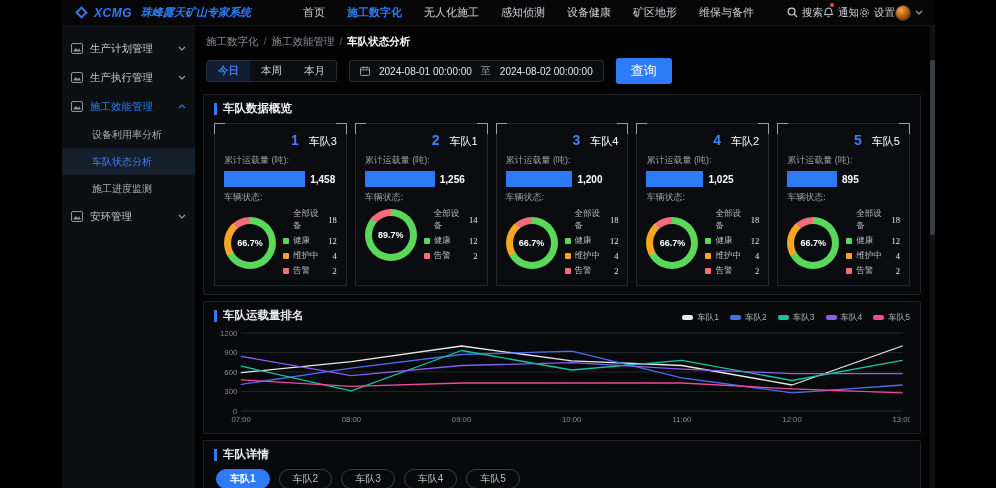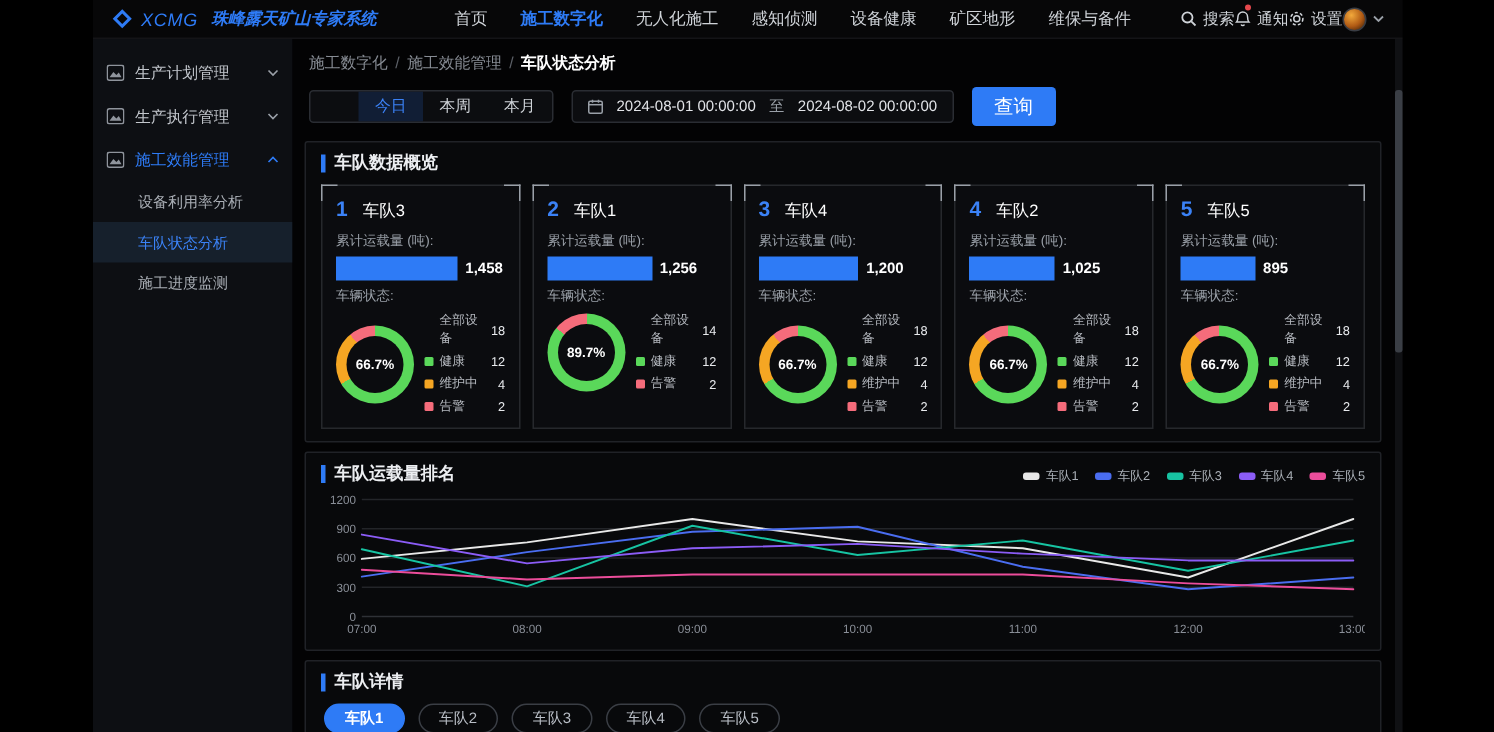--- a/index.html
+++ b/index.html
@@ -6,21 +6,21 @@
   html,body { width:996px; height:488px; background:#000; overflow:hidden;
     font-family:"Liberation Sans","DejaVu Sans",sans-serif; }
   .app { position:absolute; left:62px; top:0; width:873px; height:488px;
     background:#050507; display:flex; flex-direction:column; }
 
   
   .topbar { flex:0 0 26px; background:#070708; display:flex; align-items:center;
     padding:0 12px; border-bottom:1px solid #141417; }
   .brand { display:flex; align-items:center; gap:5px; }
   .logo-mark { width:9px; height:9px; border:2px solid #2e7bf6; transform:rotate(45deg); margin:0 3px; }
-  .logo-text { color:#2e7bf6; font-weight:normal; font-style:italic; font-size:12px; letter-spacing:.5px; }
+  .logo-text { color:#2e7bf6; font-weight:bold; font-style:italic; font-size:12px; letter-spacing:.5px; }
   .brand-title { color:#2e7bf6; font-weight:bold; font-style:italic; font-size:11px; margin-left:4px; }
   .nav-list { display:flex; list-style:none; gap:22px; margin-left:52px; }
   .nav-list li { font-size:11px; color:#cfd3d8; cursor:pointer; white-space:nowrap; }
   .nav-list li.active { color:#2e7bf6; font-weight:bold; }
   .top-right { margin-left:auto; display:flex; }
   .top-icon-btn { display:flex; align-items:center; gap:4px; font-size:10.5px; color:#cfd3d8; cursor:pointer; position:relative; }
   .noti-dot { position:absolute; left:7px; top:-2px; width:4px; height:4px; border-radius:50%; background:#e5484d; }
   .avatar-wrap { display:flex; align-items:center; gap:4px; cursor:pointer; }
   .avatar { width:16px; height:16px; border-radius:50%;
     background:radial-gradient(circle at 35% 30%, #f2a93c, #b05a14 55%, #2b1606); border:1px solid #3a3d44; }
@@ -40,56 +40,56 @@
   .vscroll { position:absolute; right:0; top:0; bottom:0; width:5px; background:#101114; }
   .vthumb { position:absolute; top:34px; height:175px; width:100%; background:#3a3e45; border-radius:2px; }
 
   .breadcrumb { font-size:10.5px; color:#878c94; margin:1px 0 9px 3px; }
   .breadcrumb .crumb-last { color:#fff; font-weight:bold; }
   .breadcrumb .bc-sep { margin:0 5px; color:#5d6168; }
 
   .filter-row { display:flex; align-items:center; gap:12px; margin:0 0 10px 3px; }
   .quick-group { display:flex; border:1px solid #2a2d33; background:#0c0d10; border-radius:3px; overflow:hidden; }
   .quick-btn { padding:3px 11px; font-size:10.5px; color:#cfd3d8; cursor:pointer; }
-  .quick-btn.active { color:#3b82f6; background:rgba(46,123,246,.16); font-weight:normal;margin-left:32px; }
+  .quick-btn.active { color:#3b82f6; background:rgba(46,123,246,.16); font-weight:bold; }
   .date-box { display:flex; align-items:center; gap:9px; border:1px solid #2a2d33; background:#0c0d10;
     border-radius:3px; padding:3px 10px; font-size:10px; color:#e3e5e9; cursor:pointer; }
   .date-box .sep { color:#9aa0a8; }
   .query-btn { background:#2e7bf6; color:#fff; font-size:13px; padding:4px 15px;
     border:none; border-radius:3px; cursor:pointer; }
 
   .panel { border:1px solid #202227; background:#08090b; border-radius:2px;
     padding:6px 10px 8px; margin-bottom:6px; }
   .panel-title { display:flex; align-items:center; gap:6px; font-size:11.5px; font-weight:bold;
     color:#eceef1; margin-bottom:7px; }
   .title-accent { width:3px; height:12px; background:#2e7bf6; display:inline-block; }
 
   
   .cards { display:flex; gap:8px; }
   .card { flex:1; border:1px solid #26282c; background:#0b0c0f; position:relative; padding:7px 9px 8px; }
   .corner { position:absolute; width:11px; height:11px; }
   .corner.tl { left:-1px; top:-1px; border-top:1px solid #9aa0a8; border-left:1px solid #9aa0a8; }
   .corner.tr { right:-1px; top:-1px; border-top:1px solid #9aa0a8; border-right:1px solid #9aa0a8; }
-  .card-head { text-align:left; margin-bottom:5px; }
+  .card-head { text-align:right; margin-bottom:5px; }
   .card-rank { color:#3b82f6; font-size:14px; font-weight:bold; margin-right:10px; }
   .card-name { color:#fff; font-size:11px; }
   .card-lbl { font-size:9px; color:#9aa0a8; margin:3px 0 2px; }
   .bar-row { display:flex; align-items:center; gap:5px; height:18px; margin:3px 0 2px; }
   .bar-fill { height:16px; background:#2e7bf6; }
   .bar-val { font-size:10px; font-weight:bold; color:#fff; white-space:nowrap; }
   .status-row { display:flex; align-items:center; gap:7px; margin-top:4px; }
   .donut { width:52px; height:52px; border-radius:50%; position:relative; flex:0 0 52px; }
   .donut-hole { position:absolute; inset:7px; background:#0b0c0f; border-radius:50%; }
   .donut-pct { position:absolute; inset:0; display:flex; align-items:center; justify-content:center;
     font-size:9px; font-weight:bold; color:#fff; }
   .card-legend { flex:1; display:flex; flex-direction:column; gap:3px; }
   .lg-row { display:flex; align-items:center; gap:4px; font-size:8.5px; color:#b6bac0; }
   .lg-dot { width:6px; height:6px; border-radius:1px; flex:0 0 6px; }
   .lg-dot.blank { background:transparent; }
-  .lg-val { margin-left:auto; color:#e8eaed; }
+  .lg-val { margin-left:auto; color:#e8eaed;font-family:Liberation Serif, serif; }
 
   
   .chart-head { display:flex; align-items:center; }
   .chart-legend { margin-left:auto; display:flex; gap:11px; align-items:center; }
   .cl-item { display:flex; align-items:center; gap:4px; font-size:8.5px; color:#aab0b7; }
   .chip { width:11px; height:5px; border-radius:2px; display:inline-block; }
   .ylabel { font-size:8.5px; color:#9aa0a8; margin:0 0 2px 2px; }
   .linechart { width:100%; height:98px; display:block; }
 
   
@@ -192,20 +192,34 @@
           <span>施工效能管理</span>
           <span class="chev">
             <svg class="ic" width="8" height="5" viewBox="0 0 8 5">
               <polyline points="1,4 4,1 7,4" fill="none" stroke="#2e7bf6" stroke-width="1.1"></polyline>
             </svg>
           </span>
         </div>
         <div class="sub-item">设备利用率分析</div>
         <div class="sub-item selected">车队状态分析</div>
         <div class="sub-item">施工进度监测</div>
+        <div class="side-item">
+          <span>
+            <svg class="ic" width="12" height="11" viewBox="0 0 12 11">
+              <rect x="0.5" y="0.5" width="11" height="10" rx="1.5" fill="none" stroke="#8f949c"></rect>
+              <path d="M2 8.5 L4.6 5 L6.6 7 L8.2 5.4 L10 8.5 Z" fill="#8f949c"></path>
+            </svg>
+          </span>
+          <span>安环管理</span>
+          <span class="chev">
+            <svg class="ic" width="8" height="5" viewBox="0 0 8 5">
+              <polyline points="1,1 4,4 7,1" fill="none" stroke="#9aa0a8" stroke-width="1.1"></polyline>
+            </svg>
+          </span>
+        </div>
       </div>
 
     <div class="content">
 
       <div class="breadcrumb">
         <span>施工数字化</span><span class="bc-sep">/</span><span>施工效能管理</span><span class="bc-sep">/</span><span class="crumb-last">车队状态分析</span>
       </div>
 
       <div class="filter-row">
         <div class="quick-group" id="quick-group">

